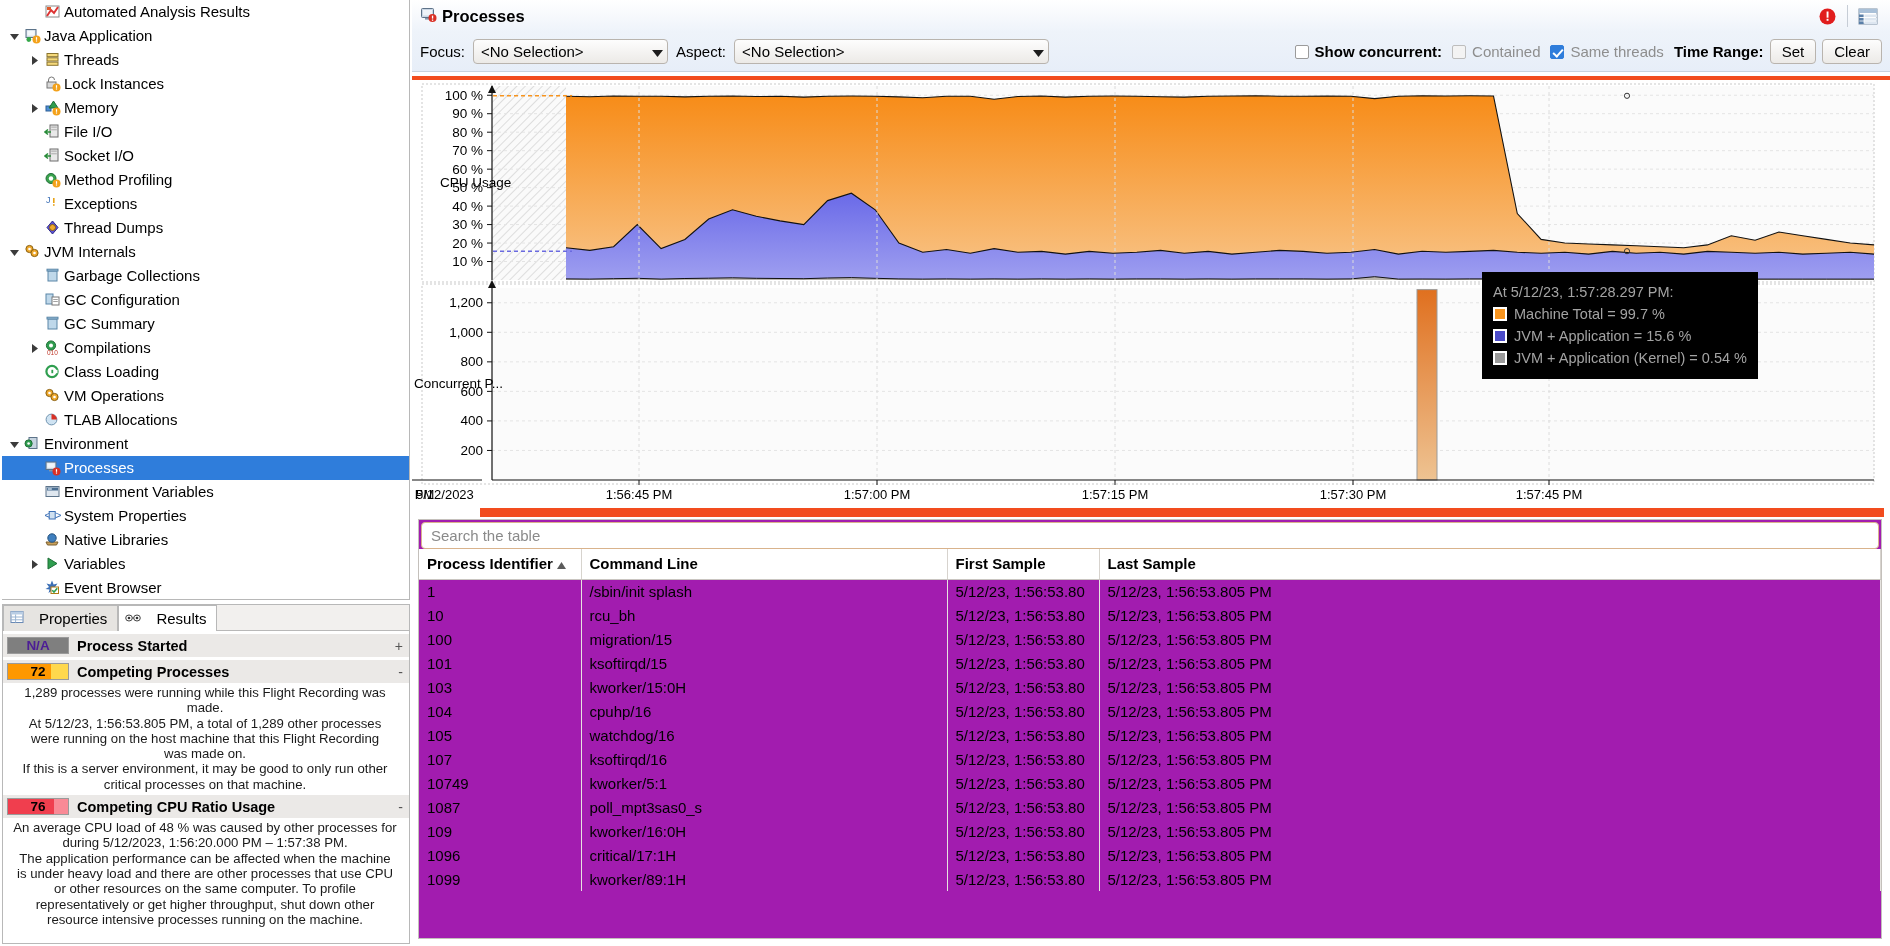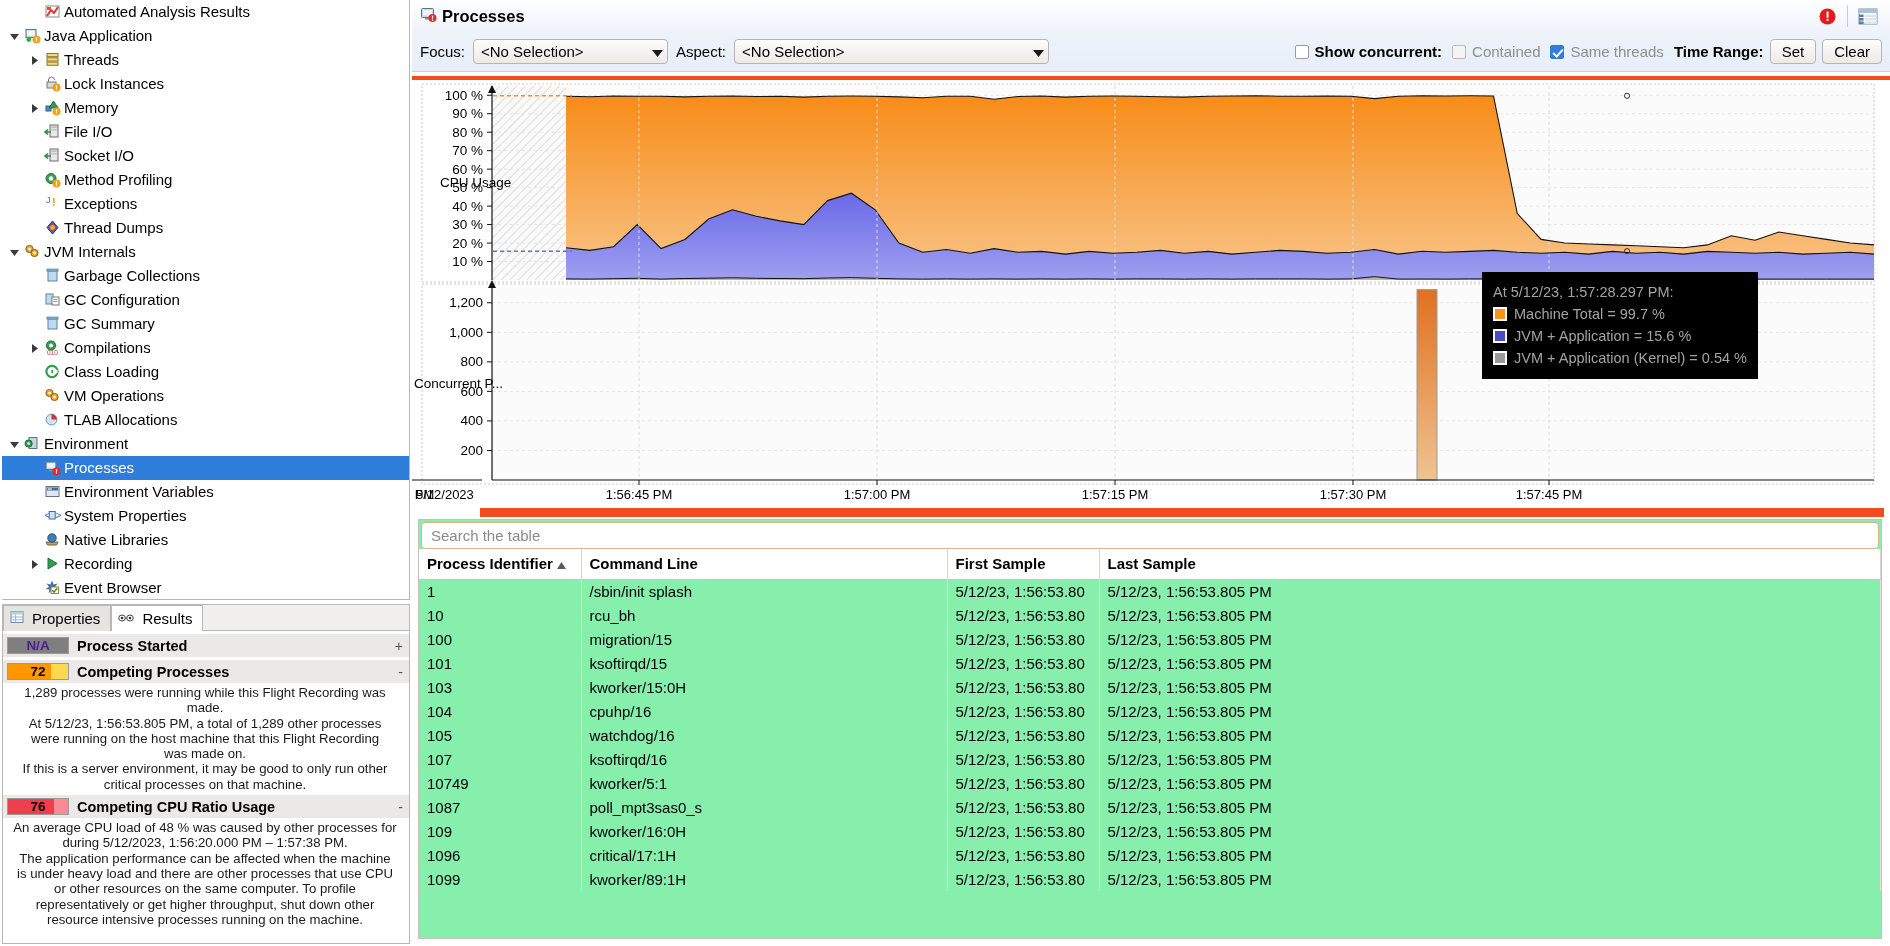--- a/index.html
+++ b/index.html
@@ -53,21 +53,21 @@
     width: 408px; height: 340px;
     background: #f2f0ee;
     border: 1px solid #b8b8b8;
     overflow: hidden;
   }
   #tabbar { display: flex; height: 26px; background: #f2f0ee; position: relative; }
   #tabbar:after{
     content:""; position:absolute; left:0; right:0; bottom:0; height:1px; background:#b8b8b8;
   }
   .tab {
-    display: flex; align-items: center; gap: 8px;
+    display: flex; align-items: center; gap: 15px;
     padding: 0 10px 0 6px; height: 26px;
     font-size: 15px; border: 1px solid #b8b8b8; border-bottom: none;
     background: #e6e4e1; position: relative; z-index:1;
   }
   .tab.active { background: #ffffff; }
   .tab-fill { flex: 1; border-bottom: 1px solid #b8b8b8; }
   .res-body { background: #ffffff; height: 312px; padding: 0; overflow: hidden; }
   .res-head {
     display: flex; align-items: center;
     background: #ebe9e7; height: 23px; margin-top: 3px;
@@ -161,21 +161,21 @@
     background: #000; color: #a3a3a3; padding: 8px 10px 9px 10px;
     font-size: 14.5px; line-height: 22px; z-index: 30;
     border: 1px solid #000;
   }
   #tooltip .row { display: flex; align-items: center; gap: 7px; white-space: nowrap;}
   .swatch { width: 14px; height: 14px; border: 2px solid #fff; flex:0 0 14px; }
 
   
   #table-wrap {
     position: absolute; left: 6px; top: 519px; width: 1464px; height: 420px;
-    border: 1px solid #c4c0bb; background: #86efac; overflow: hidden;
+    border: 1px solid #c4c0bb; background: #a21caf; overflow: hidden;
   }
   #search {
     height: 27px; margin: 2px 2px 0 2px;
     border: 1px solid #d9b38c; border-radius: 4px;
     display: flex; align-items: center; padding-left: 9px;
     color: #8a8a8a; font-size: 15px; background: #fff;
   }
   table { border-collapse: collapse; width: 100%; font-size: 15px; table-layout: fixed;}
   thead th {
     text-align: left; font-weight: bold; font-size: 15px;
@@ -452,21 +452,21 @@
         </div>
         <div class="tree-row" style="padding-left: 24px;">
           <span class="twisty">
             <svg width="11" height="11" viewBox="0 0 11 11">
               <polygon points="3,1 9,5.5 3,10" fill="#3b3b3b"></polygon>
             </svg>
           </span>
           <span class="ticon"><svg width="17" height="17" viewBox="0 0 17 17">
               <path d="M4 3 L13 8.5 L4 14 Z" fill="#2f9e4f" stroke="#1f6e37"></path>
             </svg></span>
-          <span class="tlabel">Recording</span>
+          <span class="tlabel">Variables</span>
         </div>
         <div class="tree-row" style="padding-left: 24px;">
           <span class="twisty"></span>
           <span class="ticon"><svg width="17" height="17" viewBox="0 0 17 17">
               <path d="M8 1.5 L9.6 5.5 L13.5 4.5 L11 8 L14.5 10 L10.5 10.6 L11.5 14 L8 11.6 L4.5 14 L5.5 10.6 L1.5 10 L5 8 L2.5 4.5 L6.4 5.5 Z" fill="#3b6fb5"></path>
               <rect x="7" y="8" width="7.5" height="6.5" fill="#fff" stroke="#b07b16"></rect>
               <path d="M8.2 11.2 L10 13 L13.3 9.2" fill="none" stroke="#2f9e4f" stroke-width="1.6"></path>
             </svg></span>
           <span class="tlabel">Event Browser</span>
         </div>

